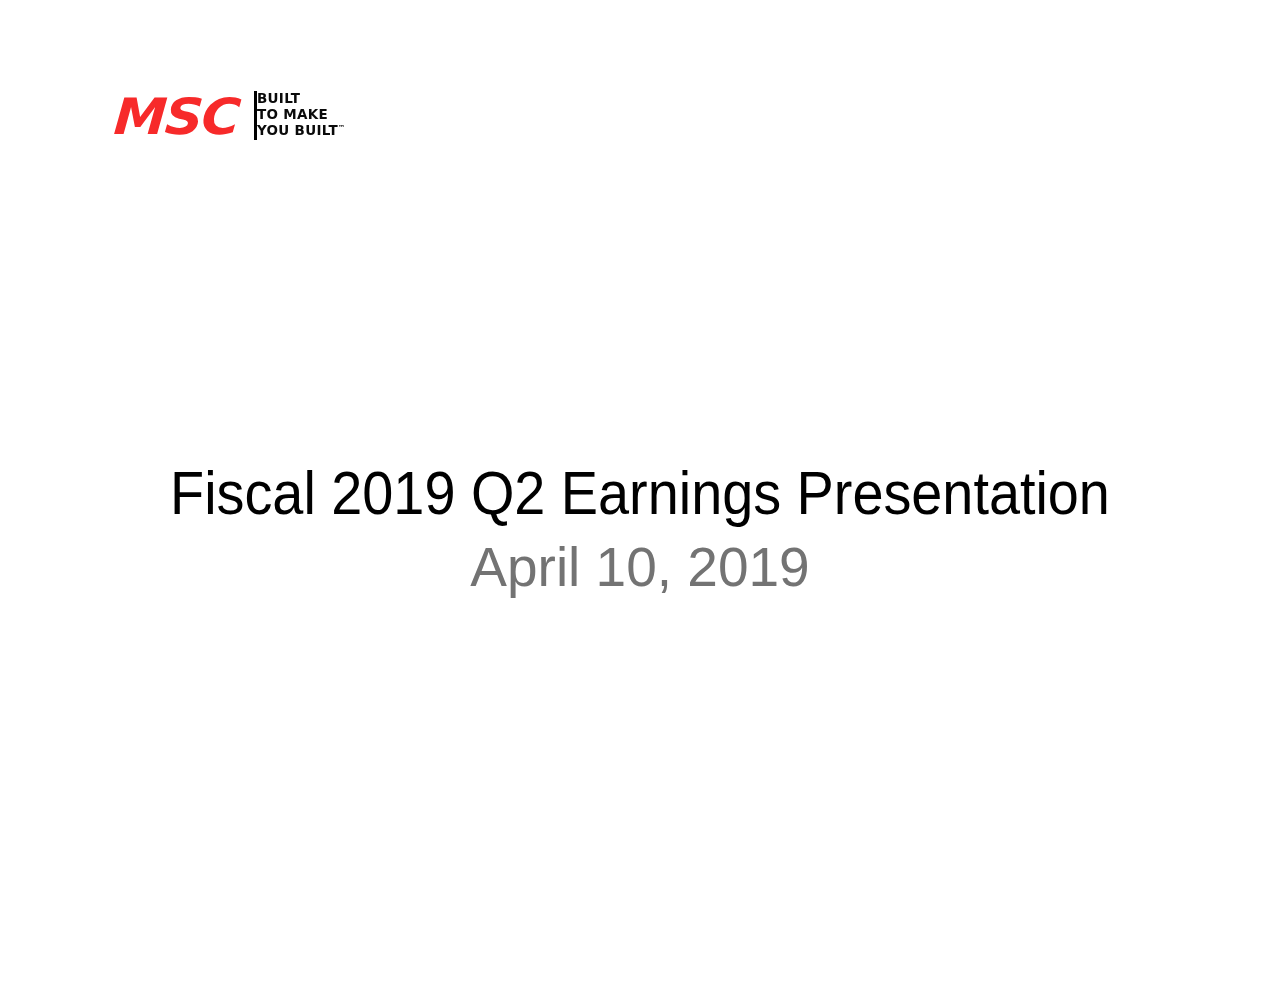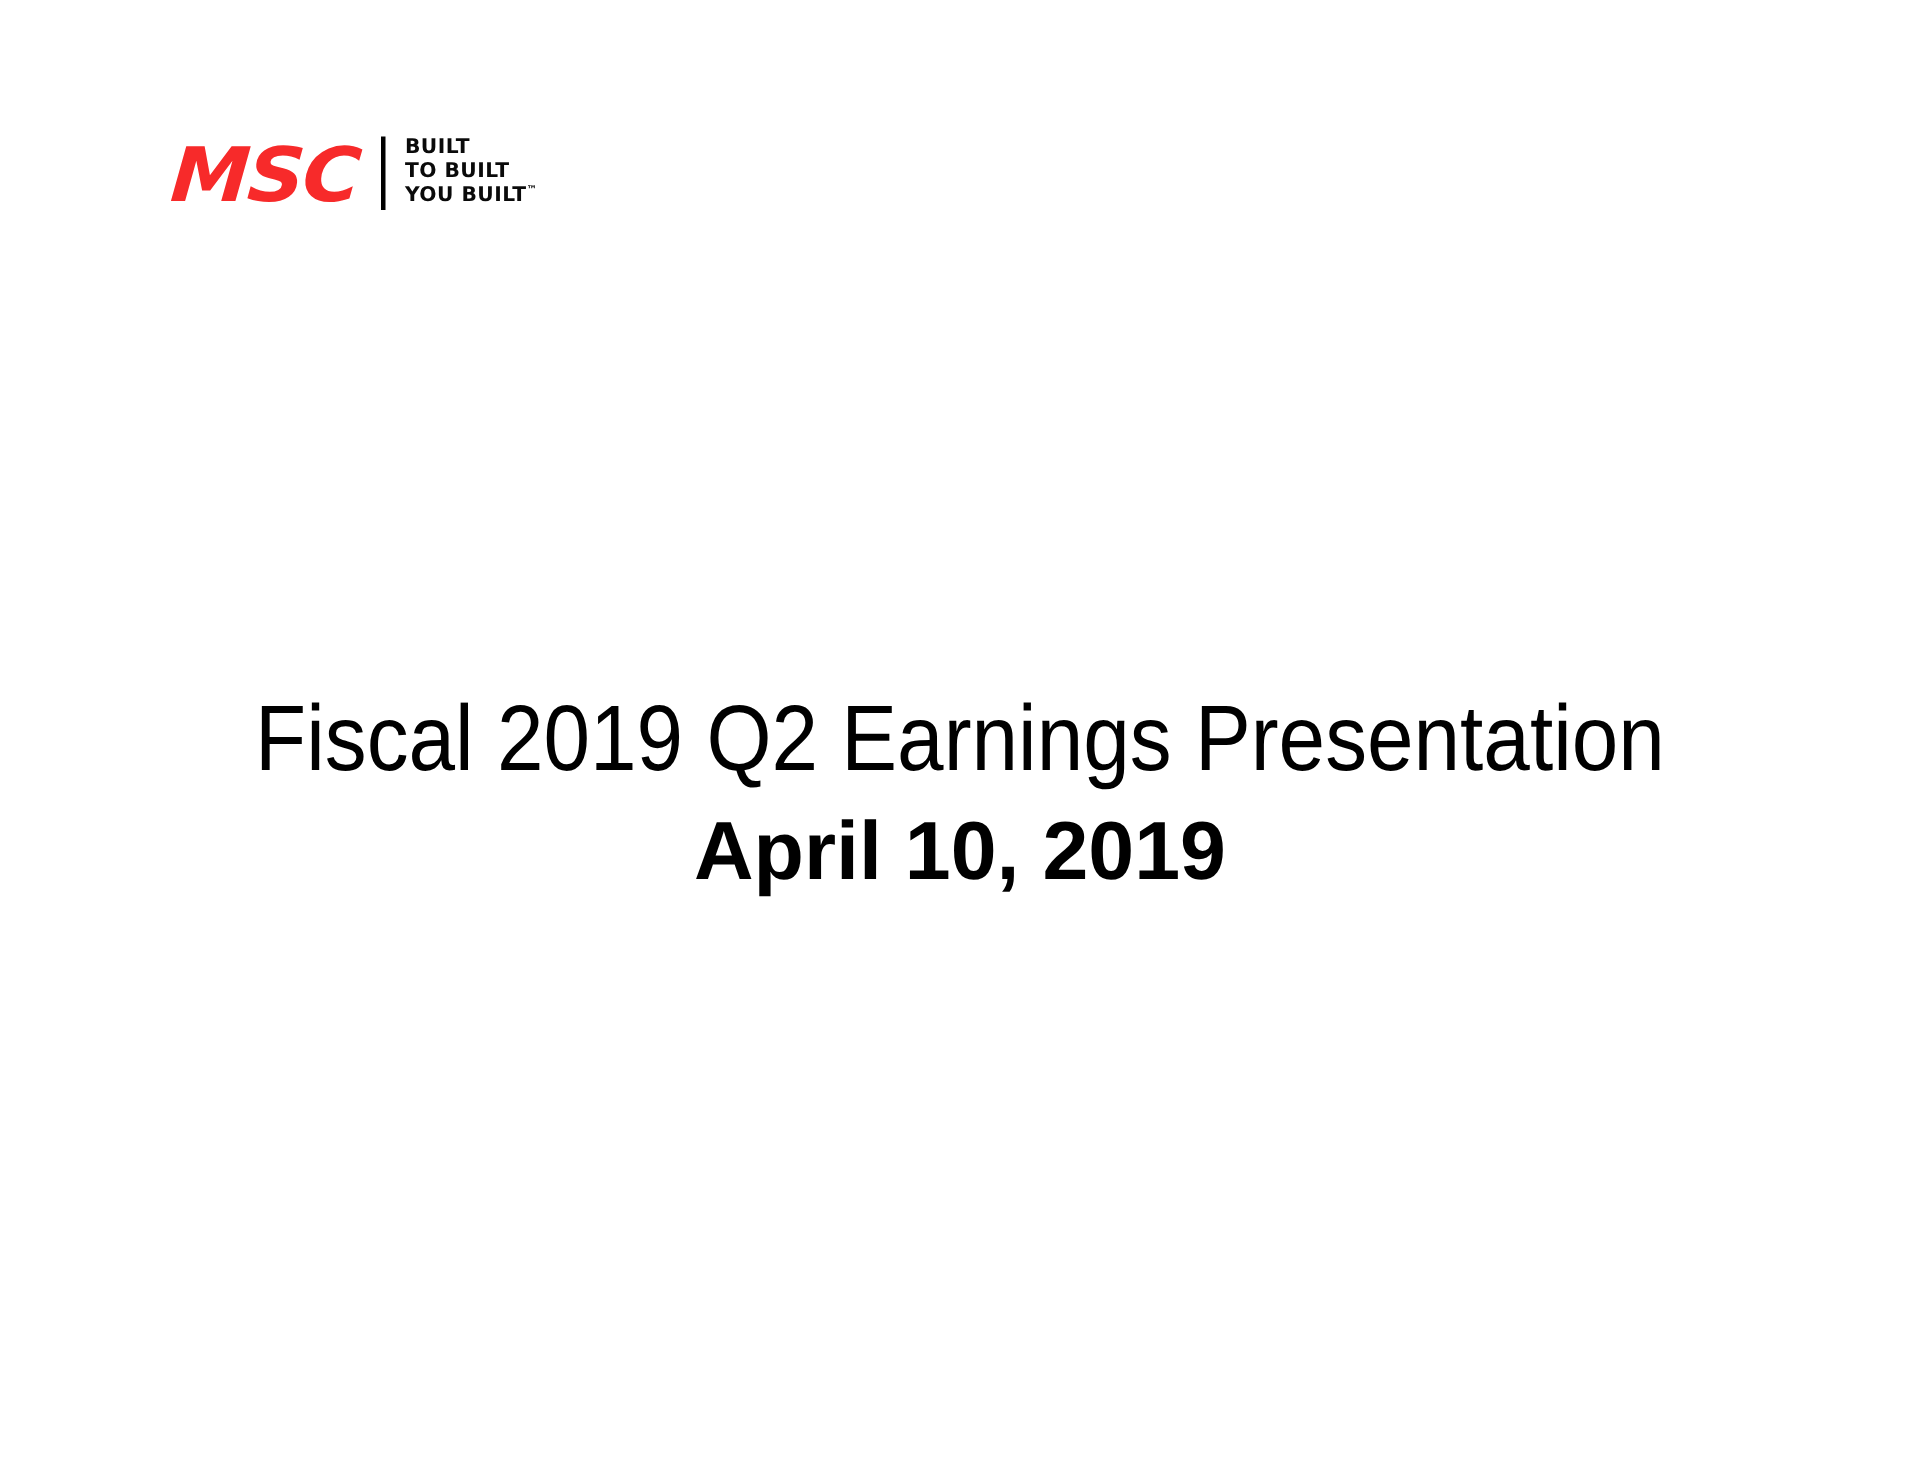--- a/index.html
+++ b/index.html
@@ -50,21 +50,20 @@
   .logo-divider {
     width: 3px;
     height: 49px;
     background: #000000;
     margin-left: 20px;
     margin-top: 3px;
     flex: none;
   }
 
   .logo-tagline {
-    margin-left: 13px;
     margin-top: 2px;
     display: flex;
     flex-direction: column;
     justify-content: flex-start;
   }
 
   .tagline-line {
     font-family: "DejaVu Sans", sans-serif;
     font-weight: 700;
     font-size: 13.5px;
@@ -101,42 +100,42 @@
     line-height: 76px;
     color: #000000;
     letter-spacing: 0px;
     transform: scaleX(0.90);
     transform-origin: center center;
     white-space: nowrap;
   }
 
   .slide-subtitle {
     font-family: "Liberation Sans", sans-serif;
-    font-weight: 700;
+    font-weight: 400;
     font-size: 55px;
     line-height: 68px;
-    color: #000000;
+    color: #737373;
     letter-spacing: 0px;
     white-space: nowrap;
     margin-top: 2px;
   }
 </style>
 </head>
 <body>
 
 <div class="slide">
 
   <div class="logo-lockup">
     <span class="logo-wordmark">MSC</span>
 
     <span class="logo-divider"></span>
 
     <span class="logo-tagline">
       <span class="tagline-line">BUILT</span>
-      <span class="tagline-line">TO BUILT</span>
+      <span class="tagline-line">TO MAKE</span>
       <span class="tagline-line last"><span>YOU BUILT</span><span class="tagline-tm">™</span></span>
     </span>
   </div>
 
   <div class="title-block">
     <div class="slide-title">Fiscal 2019 Q2 Earnings Presentation</div>
     <div class="slide-subtitle">April 10, 2019</div>
   </div>
 
 </div>

